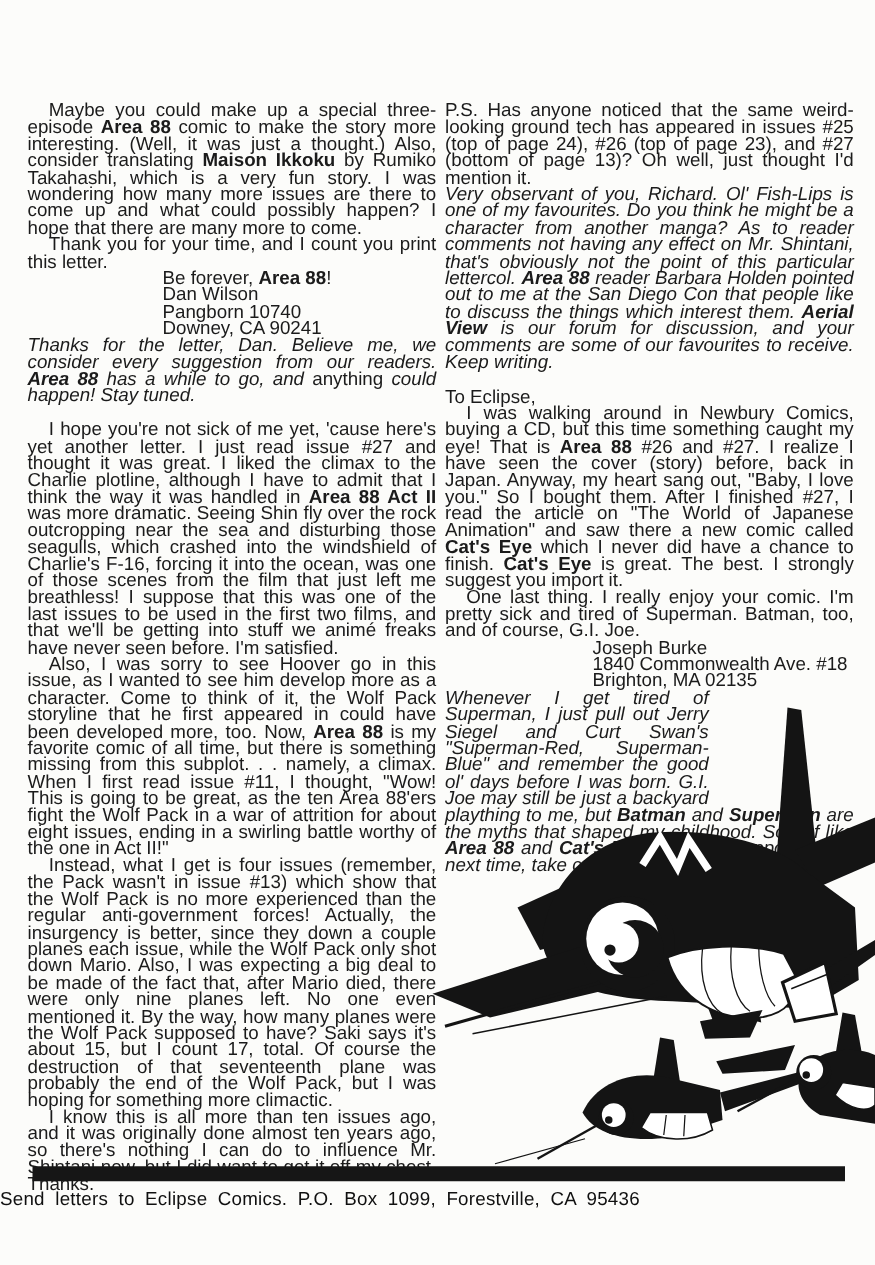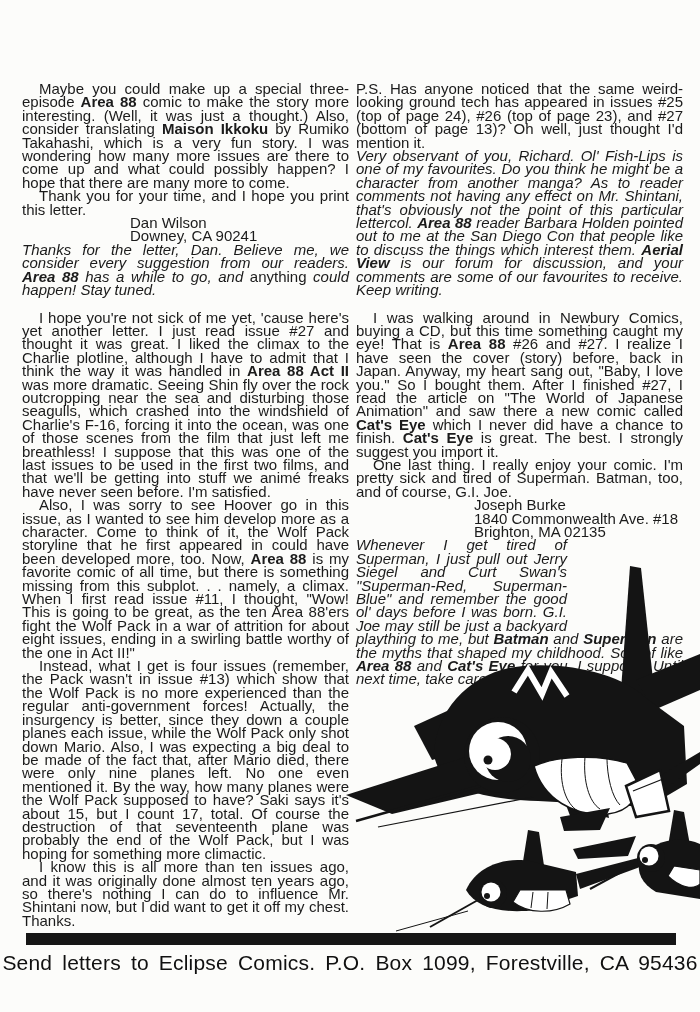--- a/index.html
+++ b/index.html
@@ -22,47 +22,50 @@
   .r{font-style:normal;}
   .sig{text-align:left;}
   .sig-dan{padding-left:108px;}
   .sig-richard{padding-left:166px;}
   .sig-joseph{padding-left:118px;}
   .fred-line{text-align:center;font-style:italic;padding-left:100px;margin:0;}
   .wrap-spacer{float:right;width:116px;height:58px;margin-top:27px;}
   .jets{position:absolute;left:338px;top:558px;width:362px;height:380px;}
   .footer-rule{position:absolute;left:26px;top:933px;width:650px;height:12px;background:#161616;}
   .footer-banner{
-    position:absolute;left:0;top:951px;width:700px;text-align:center;
-    font-size:21px;letter-spacing:.2px;word-spacing:4px;color:#101010;
+    position:absolute;left:0;top:951px;width:700px;
+    font-size:15px;letter-spacing:.2px;word-spacing:4px;color:#101010;
     font-family:"Liberation Sans","DejaVu Sans",sans-serif;
   }
 </style>
 </head>
 <body>
 
 <div>
 
   <div id="col-left" class="col">
     <p class="para indent"><span>Maybe you could make up a special three-episode </span><span class="b">Area 88</span><span> comic to make the story more interesting. (Well, it was just a thought.) Also, consider translating </span><span class="b">Maison Ikkoku</span><span> by Rumiko Takahashi, which is a very fun story. I was wondering how many more issues are there to come up and what could possibly happen? I hope that there are many more to come.</span></p>
-    <p class="para indent"><span>Thank you for your time, and I hope you print this letter.</span></p>
+    <p class="para indent"><span>Thank you for your time, and I count you print this letter.</span></p>
     <div class="sig sig-dan">
+      <div class="sig-line"><span>Be forever, </span><span class="b">Area 88</span><span>!</span></div>
       <div class="sig-line"><span>Dan Wilson</span></div>
+      <div class="sig-line"><span>Pangborn 10740</span></div>
       <div class="sig-line"><span>Downey, CA 90241</span></div>
     </div>
     <p class="para reply"><span>Thanks for the letter, Dan.  Believe me, we consider every suggestion from our readers.  </span><span class="b">Area 88</span><span> has a while to go, and </span><span class="r">anything</span><span> could happen!  Stay tuned.</span></p>
     <p class="para indent"><span>I hope you're not sick of me yet, 'cause here's yet another letter. I just read issue #27 and thought it was great. I liked the climax to the Charlie plotline, although I have to admit that I think the way it was handled in </span><span class="b">Area 88 Act II</span><span> was more dramatic. Seeing Shin fly over the rock outcropping near the sea and disturbing those seagulls, which crashed into the windshield of Charlie's F-16, forcing it into the ocean, was one of those scenes from the film that just left me breathless! I suppose that this was one of the last issues to be used in the first two films, and that we'll be getting into stuff we animé freaks have never seen before. I'm satisfied.</span></p>
     <p class="para indent"><span>Also, I was sorry to see Hoover go in this issue, as I wanted to see him develop more as a character. Come to think of it, the Wolf Pack storyline that he first appeared in could have been developed more, too. Now, </span><span class="b">Area 88</span><span> is my favorite comic of all time, but there is something missing from this subplot. . . namely, a climax. When I first read issue #11, I thought, "Wow! This is going to be great, as the ten Area 88'ers fight the Wolf Pack in a war of attrition for about eight issues, ending in a swirling battle worthy of the one in Act II!"</span></p>
     <p class="para indent"><span>Instead, what I get is four issues (remember, the Pack wasn't in issue #13) which show that the Wolf Pack is no more experienced than the regular anti-government forces! Actually, the insurgency is better, since they down a couple planes each issue, while the Wolf Pack only shot down Mario. Also, I was expecting a big deal to be made of the fact that, after Mario died, there were only nine planes left. No one even mentioned it. By the way, how many planes were the Wolf Pack supposed to have? Saki says it's about 15, but I count 17, total. Of course the destruction of that seventeenth plane was probably the end of the Wolf Pack, but I was hoping for something more climactic.</span></p>
     <p class="para indent"><span>I know this is all more than ten issues ago, and it was originally done almost ten years ago, so there's nothing I can do to influence Mr. Shintani now, but I did want to get it off my chest. Thanks.</span></p>
   </div>
 
   <div id="col-right" class="col">
     <p class="para"><span>P.S. Has anyone noticed that the same weird-looking ground tech has appeared in issues #25 (top of page 24), #26 (top of page 23), and #27 (bottom of page 13)? Oh well, just thought I'd mention it.</span></p>
     <p class="para reply"><span>Very observant of you, Richard.  Ol' Fish-Lips is one of my favourites.  Do you think he might be a character from another manga?  As to reader comments not having any effect on Mr. Shintani, that's obviously not the point of this particular lettercol.  </span><span class="b">Area 88</span><span> reader Barbara Holden pointed out to me at the San Diego Con that people like to discuss the things which interest them.  </span><span class="b">Aerial View</span><span> is our forum for discussion, and your comments are some of our favourites to receive.  Keep writing.</span></p>
+    <p class="para"><span>To Eclipse,</span></p>
     <p class="para indent"><span>I was walking around in Newbury Comics, buying a CD, but this time something caught my eye! That is </span><span class="b">Area 88</span><span> #26 and #27. I realize I have seen the cover (story) before, back in Japan. Anyway, my heart sang out, "Baby, I love you." So I bought them.  After I finished #27, I read the article on "The World of Japanese Animation" and saw there a new comic called </span><span class="b">Cat's Eye</span><span> which I never did have a chance to finish. </span><span class="b">Cat's Eye</span><span> is great. The best. I strongly suggest you import it.</span></p>
     <p class="para indent"><span>One last thing. I really enjoy your comic.  I'm pretty sick and tired of Superman.  Batman, too, and of course, G.I. Joe.</span></p>
     <div class="sig sig-joseph">
       <div class="sig-line"><span>Joseph Burke</span></div>
       <div class="sig-line"><span>1840 Commonwealth Ave. #18</span></div>
       <div class="sig-line"><span>Brighton, MA 02135</span></div>
     </div>
     <p class="para reply" style="margin-bottom:0;"><span class="wrap-spacer"></span><span>Whenever I get tired of Superman, I just pull out Jerry Siegel and Curt Swan's  "Superman-Red, Superman-Blue" and remember the good ol' days before I was born. G.I. Joe may still be just a backyard plaything to me, but </span><span class="b">Batman</span><span> and </span><span class="b">Superman</span><span> are the myths that shaped my childhood.  Sort of like </span><span class="b">Area 88</span><span> and </span><span class="b">Cat's Eye</span><span> for you, I suppose.  Until next time, take care.</span></p>
     <p class="para fred-line"><span>—Fred Burke</span></p>
   </div>

